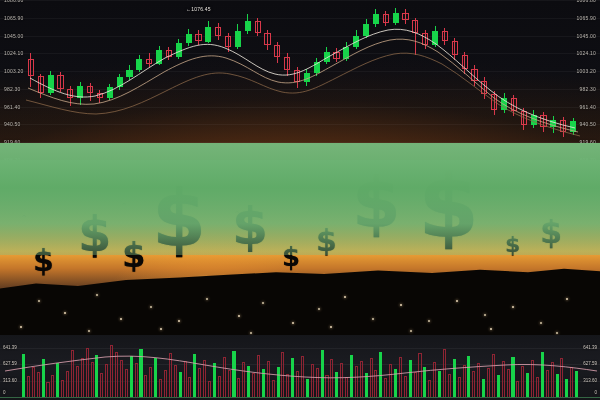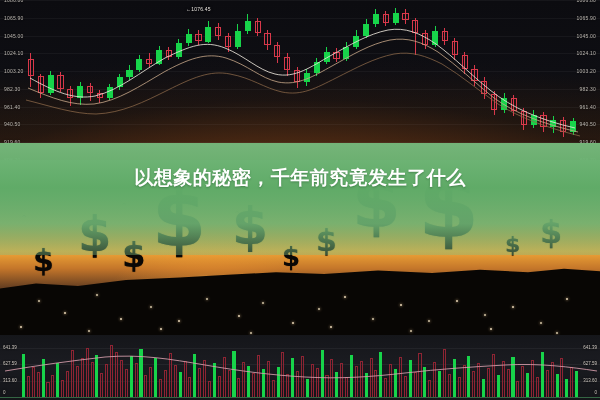--- a/index.html
+++ b/index.html
@@ -459,21 +459,20 @@
         <div class="spark" style="left: 330px; top: 166px; width: 1.5px; height: 1.5px;"></div>
         <div class="spark" style="left: 410px; top: 170px; width: 2px; height: 2px;"></div>
         <div class="spark" style="left: 490px; top: 168px; width: 1.5px; height: 1.5px;"></div>
         <div class="spark" style="left: 556px; top: 172px; width: 2px; height: 2px;"></div>
       </div>
     <div class="greencast"></div>
 
   </div>
 
   <div class="headline">
-    <div class="headline-line">以想象的秘密，千年前究竟发生了什么</div>
   </div>
 
   <div class="panel-bottom">
     <div class="vol-grid" style="top:13px;"></div>
     <div class="vol-grid" style="top:29px;"></div>
     <div class="vol-grid" style="top:46px;"></div>
     <div id="vol-bars">
         <div class="vbar up" style="left: 22px; width: 3.03474px; height: 43px;"></div>
         <div class="vbar down" style="left: 26.8947px; width: 3.03474px; height: 21px;"></div>
         <div class="vbar down" style="left: 31.7895px; width: 3.03474px; height: 30px;"></div>

